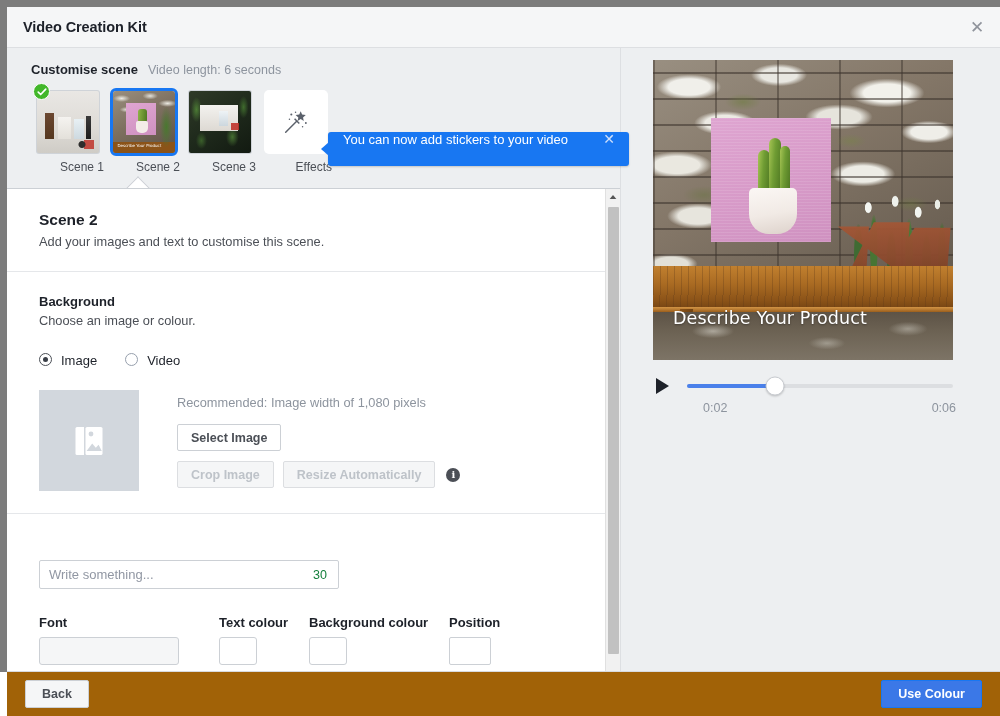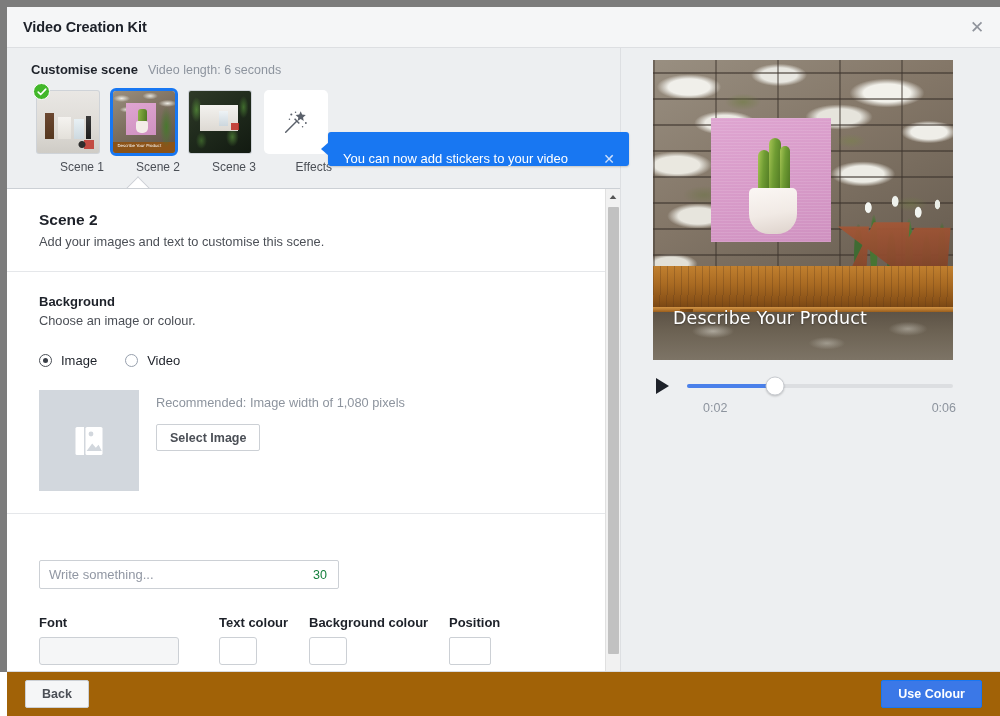--- a/index.html
+++ b/index.html
@@ -79,21 +79,21 @@
   }
   .scene-caret:before {
     content:""; position:absolute; left:4px; top:4px; width:17px; height:17px;
     background:#ffffff; border-left:1px solid #ccd0d5; border-top:1px solid #ccd0d5;
     transform:rotate(45deg);
   }
 
   
   .tooltip {
     position:absolute; left:321px; top:84px; width:301px; height:34px;
-    background:#1877f2; border-radius:3px; display:flex; align-items:flex-end;
+    background:#1877f2; border-radius:3px; display:flex; align-items:flex-start;
     box-shadow:0 1px 2px rgba(0,0,0,.18); z-index:6;
   }
   .tooltip-arrow {
     position:absolute; left:-7px; top:10px; width:0; height:0;
     border-top:7px solid transparent; border-bottom:7px solid transparent;
     border-right:8px solid #1877f2;
   }
   .tooltip-text { color:#ffffff; font-size:13px; margin-left:15px; flex:1; }
   .tooltip-close {
     color:#cfe0fb; font-size:14px; margin-right:14px; cursor:pointer; line-height:1;
@@ -108,38 +108,38 @@
   .form-scroll { height:100%; width:598px; overflow:hidden; }
 
   .sec { padding:22px 24px 22px 32px; border-bottom:1px solid #e5e7ea; }
   .sec-title { font-size:15.5px; font-weight:bold; color:#1d2129; }
   .sec-sub { font-size:12.8px; color:#4b4f56; margin-top:5px; }
 
   .blk-title { font-size:13px; font-weight:bold; color:#1d2129; }
   .blk-sub { font-size:12.8px; color:#4b4f56; margin-top:4px; }
 
   .radio-row { display:flex; align-items:center; margin-top:25px; }
-  .radio-opt { display:flex; align-items:center; margin-right:28px; cursor:pointer; }
+  .radio-opt { display:flex; align-items:flex-start; margin-right:28px; cursor:pointer; }
   .radio-dot {
     width:13px; height:13px; border-radius:50%; border:1px solid #97a0ad;
     background:#fff; position:relative; flex:0 0 auto;
   }
   .radio-opt.on .radio-dot { border-color:#4b4f56; }
   .radio-opt.on .radio-dot:after {
     content:""; position:absolute; left:3px; top:3px; width:5px; height:5px;
     border-radius:50%; background:#3a3f47;
   }
   .radio-label { font-size:13px; color:#1d2129; margin-left:9px; }
 
   .img-row { display:flex; margin-top:22px; }
   .img-placeholder {
     width:100px; height:101px; background:#d2d7dd; flex:0 0 auto;
     display:flex; align-items:center; justify-content:center;
   }
-  .img-ctrls { margin-left:17px; padding-top:5px; }
+  .img-ctrls { margin-left:38px; padding-top:5px; }
   .rec-text { font-size:12.8px; color:#8d949e; }
 
   .btn {
     display:inline-flex; align-items:center; justify-content:center;
     height:27px; padding:0 13px; border:1px solid #ccd0d5; border-radius:2px;
     background:#ffffff; font-size:12.5px; font-weight:bold; color:#4b4f56;
     cursor:pointer; font-family:"Liberation Sans", sans-serif;
   }
   .btn.disabled { background:#f5f6f7; color:#bec3c9; border-color:#dcdee1; cursor:default; }
   .btn-row1 { margin-top:14px; }
@@ -554,20 +554,25 @@
                     <rect x="17.5" y="7" width="17" height="28" rx="1.6" fill="#ffffff"></rect>
                     <circle cx="23" cy="14" r="2.4" fill="#d2d7dd"></circle>
                     <path d="M18.6 31 l5.6-7.6 3.6 4.4 2.8-3.1 3.2 6.3z" fill="#d2d7dd"></path>
                   </svg>
                 </div>
                 <div class="img-ctrls">
                   <div class="rec-text">Recommended: Image width of 1,080 pixels</div>
                   <div class="btn-row1">
                     <div class="btn">Select Image</div>
                   </div>
+                  <div class="btn-row2">
+                    <div class="btn disabled">Crop Image</div>
+                    <div class="btn disabled">Resize Automatically</div>
+                    <div class="info-i">i</div>
+                  </div>
                 </div>
               </div>
             </div>
 
             <div class="sec">
 
               <div class="text-field">
                 <div class="ph">Write something...</div>
                 <div class="cnt">30</div>
               </div>

